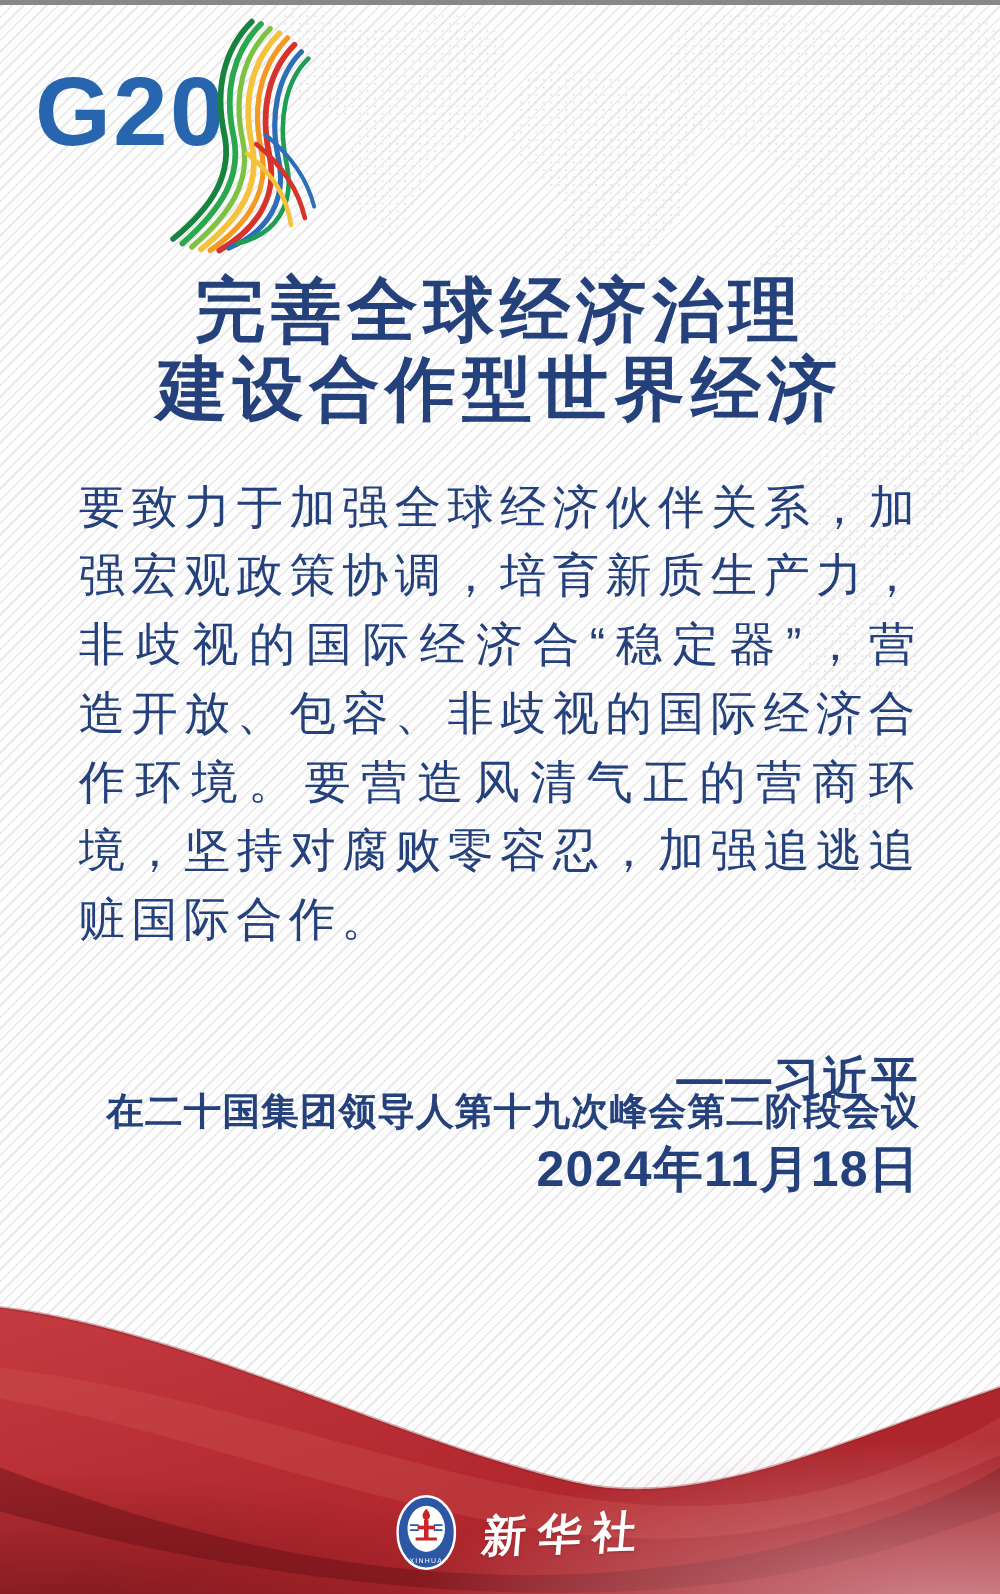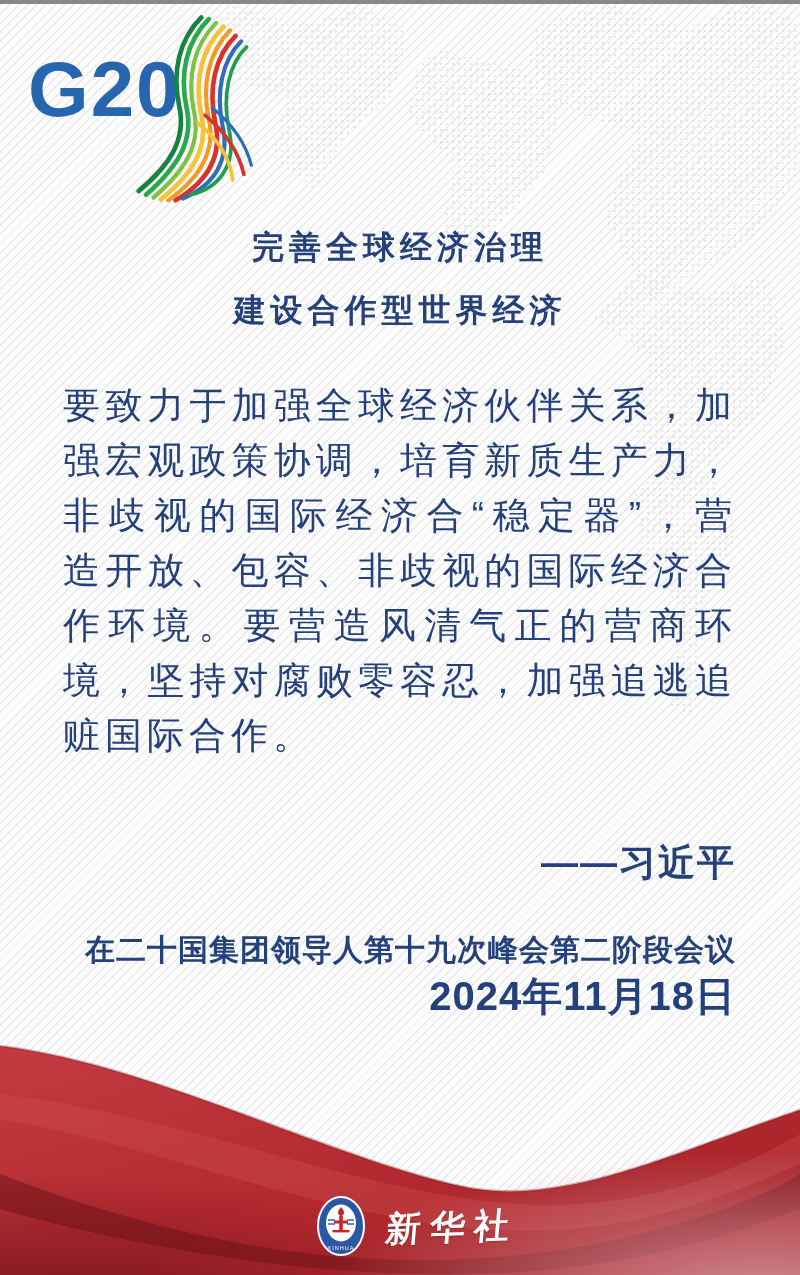--- a/index.html
+++ b/index.html
@@ -57,21 +57,21 @@
     color:var(--g20-blue);
   }
   .g20-swirl{position:absolute;left:133px;top:0;width:122px;height:206px;}
 
   
   .title{
     position:absolute;left:0;top:212px;width:800px;
     text-align:center;
     color:var(--navy);
     font-weight:bold;
-    font-size:32px;line-height:63px;letter-spacing:5px;
+    font-size:56px;line-height:63px;letter-spacing:5px;
   }
   
   .quote{
     position:absolute;left:63px;top:374px;width:674px;
     color:var(--navy);
     font-weight:normal;
     font-size:37px;line-height:55px;letter-spacing:5px;
   }
   .quote-line{
     height:55px;
@@ -83,21 +83,21 @@
   .quote-line:last-child{text-align-last:left;}
 
   
   .attribution{
     position:absolute;left:63px;top:834px;width:673px;
     text-align:right;
     color:var(--navy);font-weight:bold;
     font-size:37px;letter-spacing:2px;
   }
   .source{
-    position:absolute;left:40px;top:922px;width:696px;
+    position:absolute;left:40px;top:862px;width:696px;
     text-align:right;
     color:var(--navy);font-weight:bold;
     font-size:30px;line-height:47px;letter-spacing:1px;
   }
   .source-date{font-size:40px;}
 
   
   .wave{position:absolute;left:0;top:1020px;width:800px;height:255px;}
 
   

